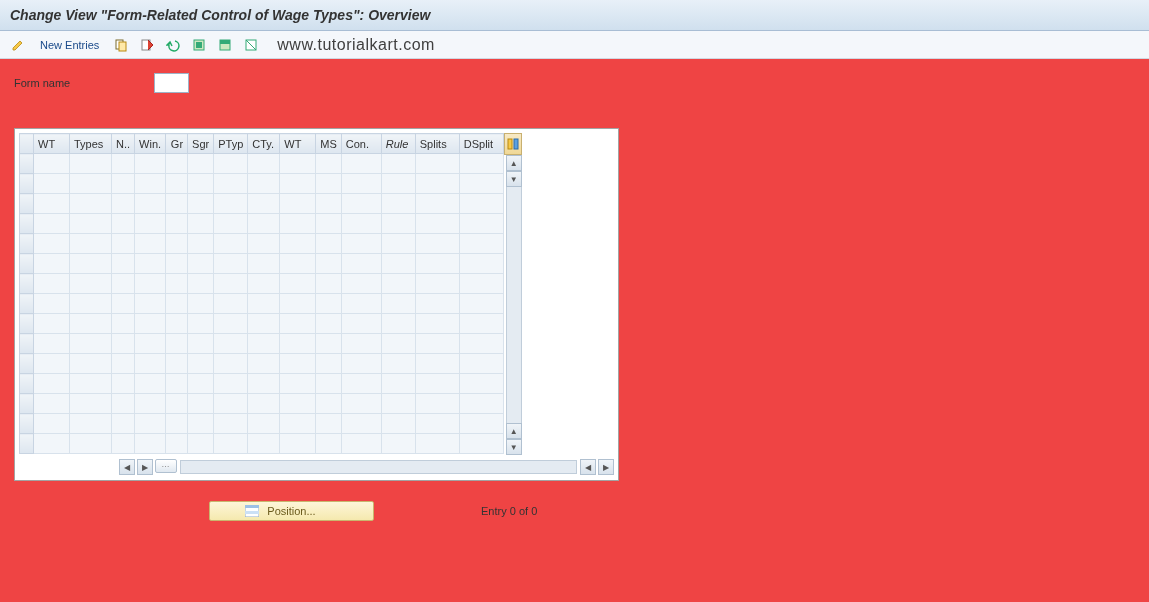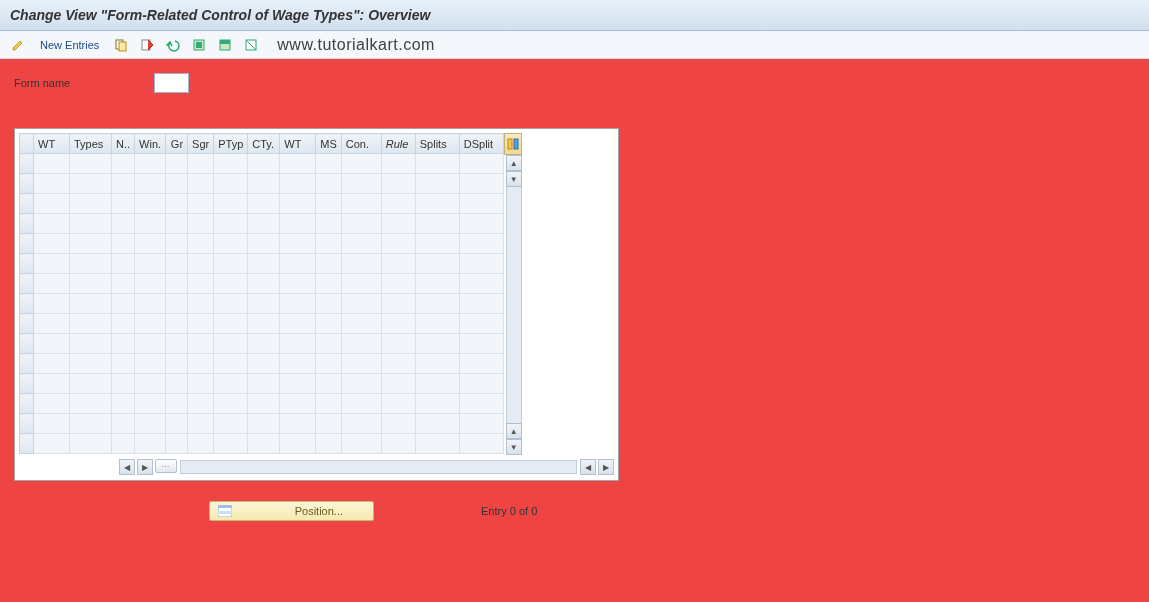--- a/index.html
+++ b/index.html
@@ -183,21 +183,21 @@
     align-items: center;
     gap: 8px;
     background: linear-gradient(to bottom, #fdf6d9, #f5e9ae);
     border: 1px solid #c9b66e;
     padding: 3px 30px 3px 8px;
     color: #6a5a1c;
     font-size: 11px;
     cursor: pointer;
     border-radius: 2px;
     width: 165px;
-    justify-content: space-between;
+    justify-content: center;
   }
   .position-btn .picn {
     width: 14px; height: 12px;
     display:inline-block;
   }
   .entry-status {
     color: #333;
     font-size: 11px;
     margin-left: 47px;
   }

